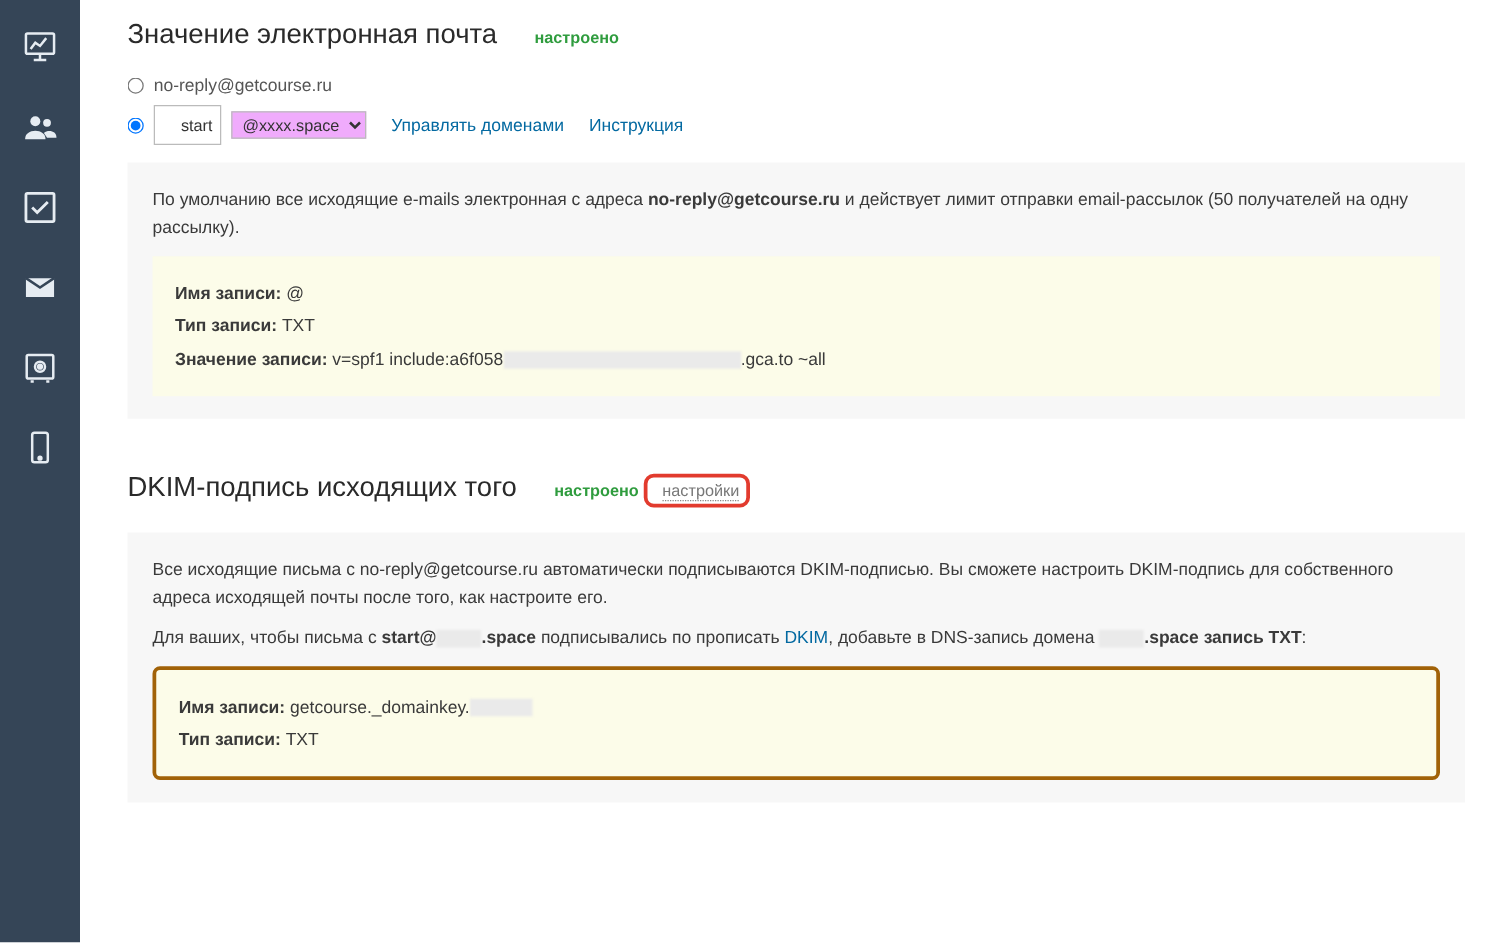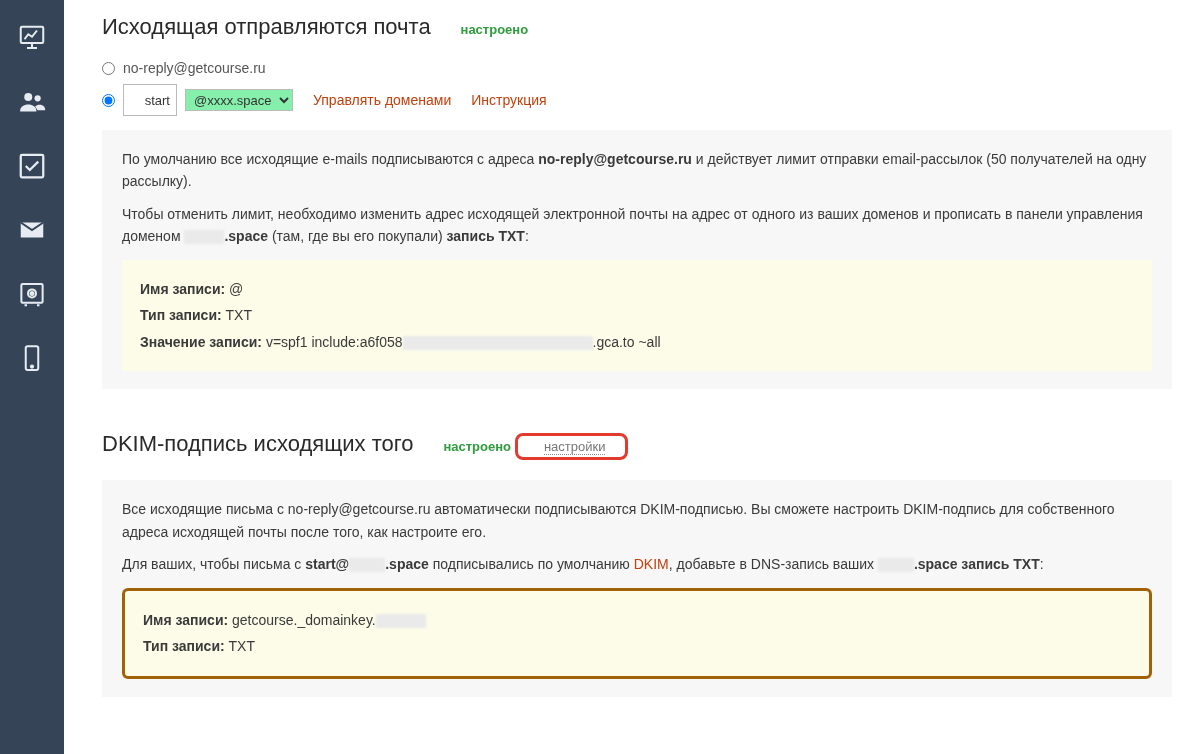--- a/index.html
+++ b/index.html
@@ -62,23 +62,23 @@
     height: 22px;
     width: 54px;
     text-align: right;
   }
   .domain-select {
     border: 1px solid #bbb;
     padding: 2px 4px;
     font-size: 13px;
     color: #333;
     height: 22px;
-    background: #86efac;
-  }
-  .link { color: #c2410c; cursor: pointer; text-decoration: none; margin-left: 12px; font-size: 14px; }
+    background: #f0abfc;
+  }
+  .link { color: #0369a1; cursor: pointer; text-decoration: none; margin-left: 12px; font-size: 14px; }
   .info-block {
     background: #f7f7f7;
     padding: 18px 20px;
     margin-top: 14px;
     line-height: 1.6;
     color: #3a3a3a;
     font-size: 14px;
   }
   .info-block p { margin-bottom: 10px; }
   .info-block p:last-child { margin-bottom: 0; }
@@ -97,21 +97,21 @@
     font-size: 13px;
     text-decoration: none;
     border-bottom: 1px dotted #888;
     cursor: pointer;
     margin-left: 6px;
     vertical-align: baseline;
   }
   .highlight-red {
     border: 3px solid #e23b2e;
     border-radius: 8px;
-    padding: 2px 20px;
+    padding: 2px 6px;
     display: inline-block;
   }
   .record-box.red-outline {
     border: 3px solid #a16207;
     border-radius: 6px;
   }
   .pfill {
     display: inline-block;
     background: #eaeaea;
     height: 14px;
@@ -170,45 +170,42 @@
     <svg viewBox="0 0 24 24" fill="none" stroke="currentColor" stroke-width="1.6">
       <rect x="7" y="2.5" width="10" height="19" rx="1.5"></rect>
       <circle cx="12" cy="18.8" r="0.9" fill="currentColor"></circle>
     </svg>
   </div>
 </nav>
 
 <main class="content">
 
   <div class="header-row">
-    <span class="section-title">Исходящая отправляются почта</span>
+    <span class="section-title">Значение электронная почта</span>
     <span class="status-badge">настроено</span>
   </div>
 
   <div class="radio-row">
     <input type="radio" name="outmail" style="">
     <span class="radio-label">no-reply@getcourse.ru</span>
   </div>
 
   <div class="radio-row">
     <input type="radio" name="outmail" checked="" style="">
     <input class="email-input" type="text" value="start" style="">
     <select class="domain-select">
       <option>@xxxx.space</option>
     </select>
     <a class="link">Управлять доменами</a>
     <a class="link">Инструкция</a>
   </div>
 
   <div class="info-block">
     <p>
-      <span>По умолчанию все исходящие e-mails подписываются с адреса </span><b>no-reply@getcourse.ru</b><span> и действует лимит отправки email-рассылок (50 получателей на одну рассылку).</span>
-    </p>
-    <p>
-      <span>Чтобы отменить лимит, необходимо изменить адрес исходящей электронной почты на адрес от одного из ваших доменов   и прописать в панели управления доменом </span><span class="pfill" style="width:40px"></span><b>.space</b><span> (там, где вы его покупали) </span><b>запись TXT</b>:
+      <span>По умолчанию все исходящие e-mails электронная с адреса </span><b>no-reply@getcourse.ru</b><span> и действует лимит отправки email-рассылок (50 получателей на одну рассылку).</span>
     </p>
     <div class="record-box">
       <div>
         <span class="record-label">Имя записи:</span>
         <span>@</span>
       </div>
       <div>
         <span class="record-label">Тип записи:</span>
         <span>TXT</span>
       </div>
@@ -223,21 +220,21 @@
     <span class="section-title">DKIM-подпись исходящих того</span>
     <span class="status-badge">настроено</span>
     <span class="highlight-red">
       <a class="settings-link">настройки</a>
     </span>
   </div>
 
   <div class="info-block">
     <p>Все исходящие письма с no-reply@getcourse.ru автоматически подписываются DKIM-подписью. Вы сможете настроить DKIM-подпись для собственного адреса исходящей почты после того, как настроите его.</p>
     <p>
-      <span>Для ваших, чтобы письма с </span><b>start@</b><span class="pfill" style="width:36px"></span><b>.space</b><span> подписывались по умолчанию </span><a class="link" style="margin-left:0">DKIM</a><span>, добавьте в DNS-запись ваших </span><span class="pfill" style="width:36px"></span><b>.space</b><b> запись TXT</b>:
+      <span>Для ваших, чтобы письма с </span><b>start@</b><span class="pfill" style="width:36px"></span><b>.space</b><span> подписывались по прописать </span><a class="link" style="margin-left:0">DKIM</a><span>, добавьте в DNS-запись домена </span><span class="pfill" style="width:36px"></span><b>.space</b><b> запись TXT</b>:
     </p>
 
     <div class="record-box red-outline">
       <div>
         <span class="record-label">Имя записи:</span>
         <span>getcourse._domainkey.</span><span class="pfill" style="width:50px"></span>
       </div>
       <div>
         <span class="record-label">Тип записи:</span>
         <span>TXT</span>

